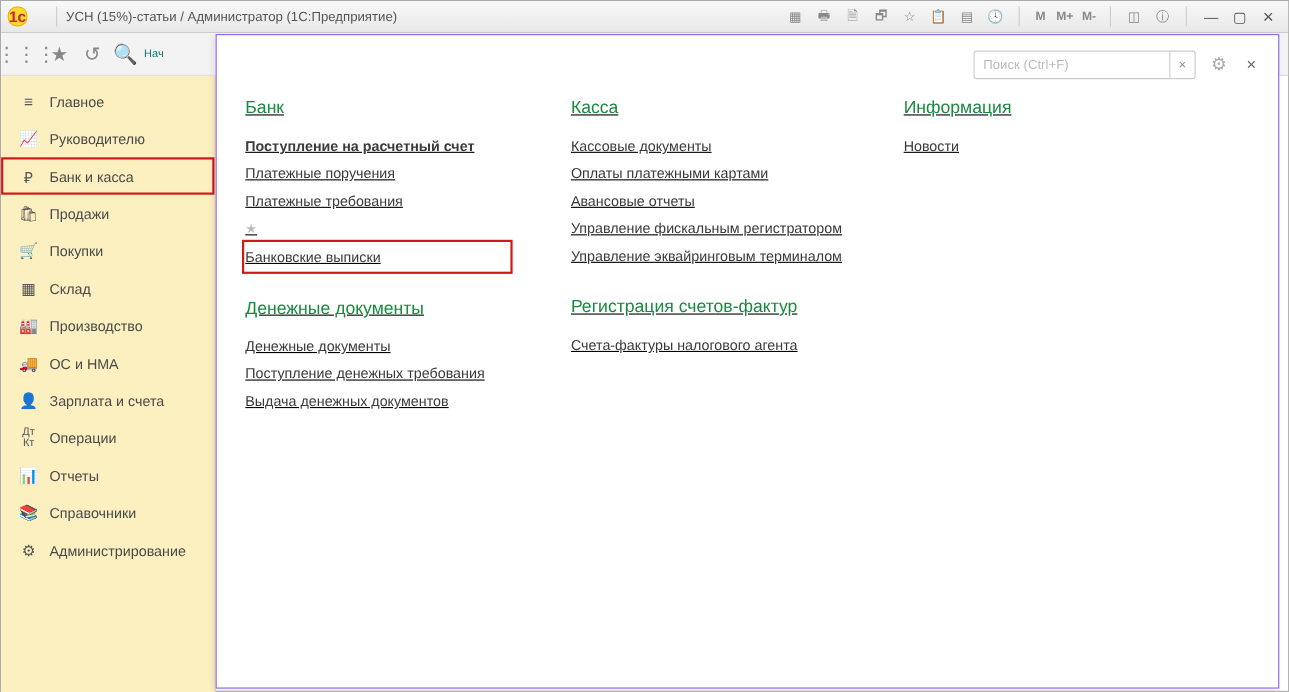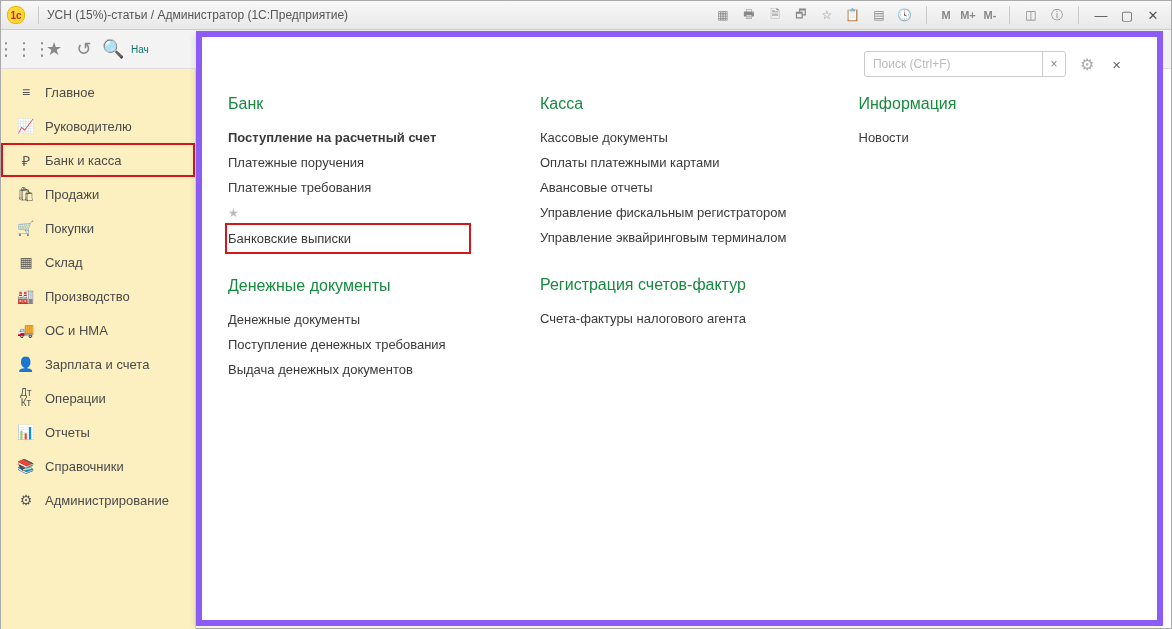--- a/index.html
+++ b/index.html
@@ -26,25 +26,25 @@
     padding: 0 6px;
     font-size: 12px;
     color: #555;
   }
   .titlebar .logo {
     width: 16px;
     height: 16px;
     border-radius: 8px;
     background: #fdd835;
     border: 1px solid #e6b800;
-    margin-right: 5px;
+    margin-right: 18px;
     display: inline-flex;
     align-items: center;
     justify-content: center;
-    font-size: 10px;
+    font-size: 14px;
     color: #c62828;
     font-weight: bold;
   }
   .titlebar .divider {
     width: 1px;
     height: 18px;
     background: #ccc;
     margin: 0 8px;
   }
   .titlebar .title-text {
@@ -142,24 +142,24 @@
     outline-offset: -2px;
   }
 
   .panel {
     position: absolute;
     left: 195px;
     top: -38px;
     right: 8px;
     bottom: 4px;
     background: #fff;
-    border: 6px solid #8b5cf6;
+    border: 1px solid #8b5cf6;
     box-shadow: -2px 2px 6px rgba(0,0,0,0.08);
     box-sizing: border-box;
-    padding: 14px 36px 20px 26px;
+    padding: 14px 20px 20px 26px;
   }
   .panel-top {
     display: flex;
     align-items: center;
     justify-content: flex-end;
     margin-bottom: 18px;
   }
   .search-wrap {
     display: flex;
     align-items: center;
@@ -194,21 +194,22 @@
   }
   .panel-close {
     margin-left: 18px;
     color: #666;
     font-size: 15px;
     cursor: pointer;
   }
 
   .cols {
     display: flex;
-    gap: 72px;
+    gap: 56px;
+    text-decoration: underline;
   }
   .col { min-width: 240px; }
   .col h3 {
     color: #178a3f;
     font-weight: normal;
     font-size: 16px;
     margin: 0 0 12px 0;
   }
   .col a, .col .item {
     display: block;

